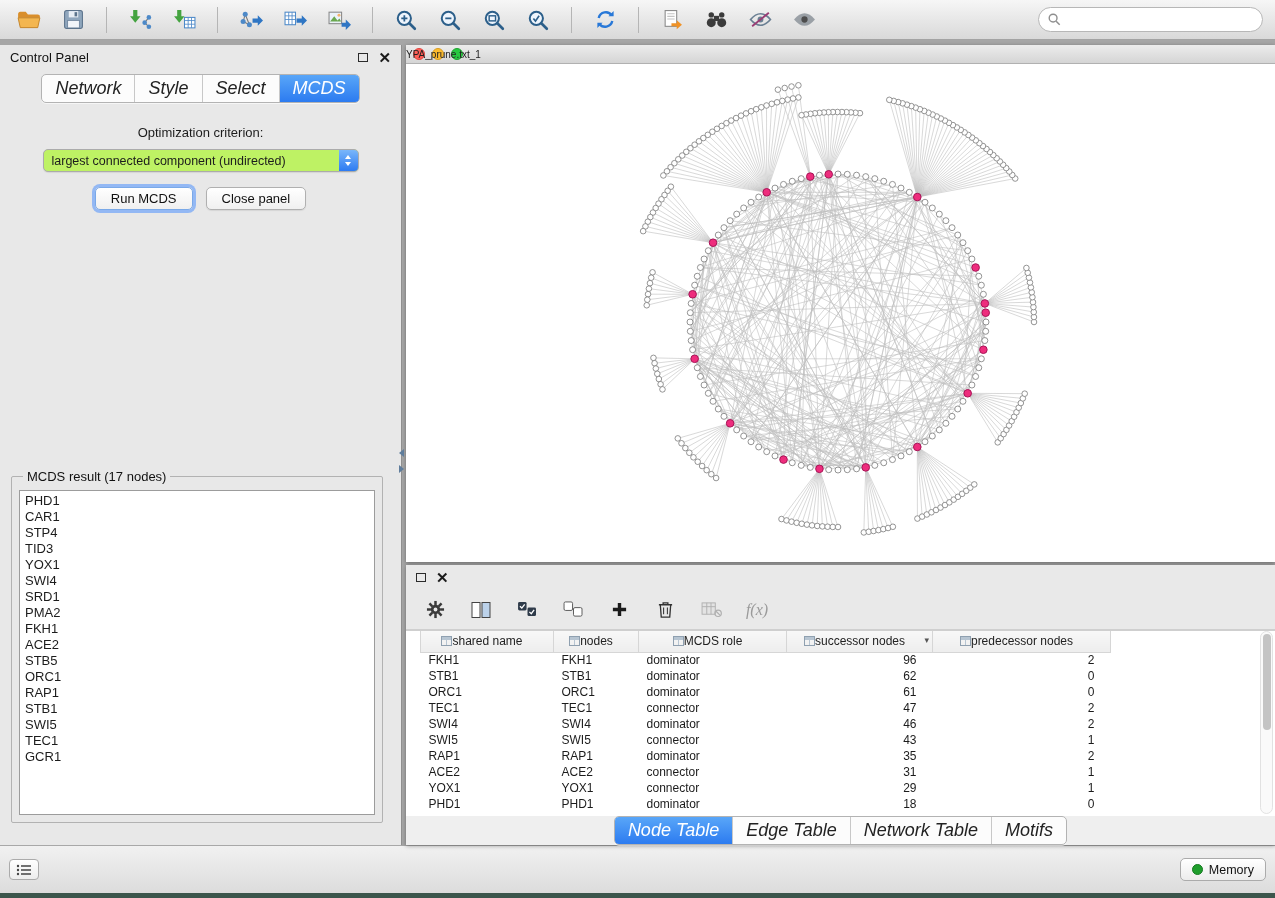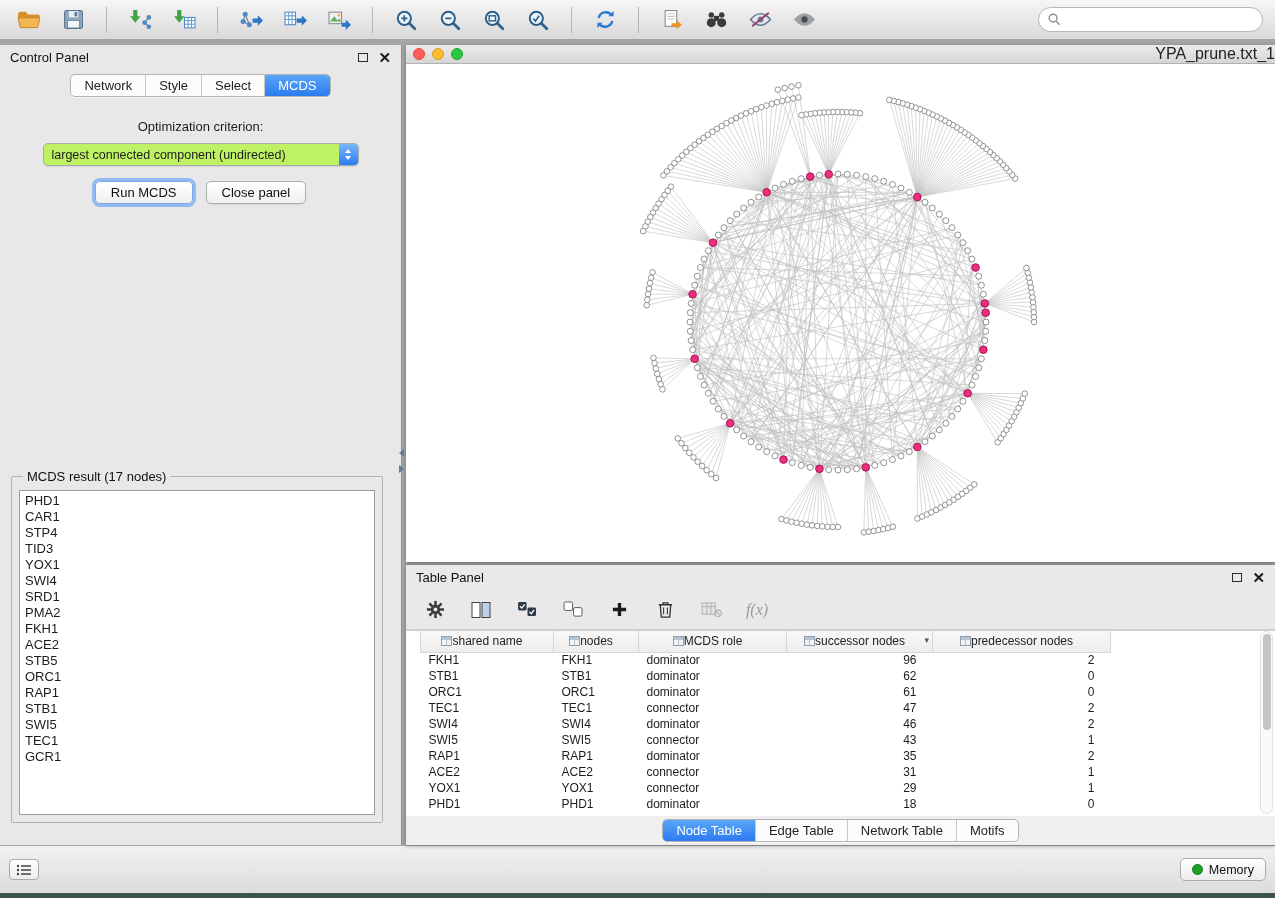--- a/index.html
+++ b/index.html
@@ -22,21 +22,21 @@
   
   .control-panel{width:402px;flex:none;background:#e8e8e8;border-right:1px solid #8f8f8f;display:flex;flex-direction:column;position:relative;}
   .panel-head{height:25px;display:flex;align-items:center;padding:0 10px;font-size:13px;color:#111;}
   .panel-head .title{flex:1;}
   .win-controls{display:flex;align-items:center;gap:10px;}
   .float-box{width:10px;height:9px;border:1.6px solid #2b2b2b;display:inline-block;}
   .x-glyph{font-size:15px;font-weight:bold;color:#1a1a1a;line-height:1;}
 
   .seg-row{display:flex;justify-content:center;margin-top:4px;}
   .seg{display:flex;border:1px solid #b3b3b3;border-radius:5px;background:#fcfcfc;overflow:hidden;box-shadow:0 1px 0 rgba(255,255,255,.6);}
-  .seg .tab{padding:3px 13px;font-size:13px;color:#222;border-left:1px solid #c8c8c8;}
+  .seg .tab{padding:3px 13px;font-size:18px;color:#222;border-left:1px solid #c8c8c8;font-style:italic;}
   .seg .tab:first-child{border-left:none;}
   .seg .tab.active{background:linear-gradient(#59a6f8,#2c7bf0);color:#fff;}
 
   .opt-label{text-align:center;margin-top:22px;font-size:13px;}
   .combo{margin:9px auto 0;width:316px;height:23px;background:#bef264;border:1px solid #ababab;border-radius:5px;display:flex;align-items:center;overflow:hidden;box-shadow:0 1px 1px rgba(0,0,0,.08);}
   .combo .val{flex:1;padding:0 8px;font-size:12.5px;white-space:nowrap;}
   .combo .cap{width:19px;height:100%;background:linear-gradient(#79b6fa,#2d7bf2);display:flex;flex-direction:column;align-items:center;justify-content:center;gap:3px;flex:none;}
   .cap .up{width:0;height:0;border:3.5px solid transparent;border-bottom:4.5px solid #fff;border-top:none;}
   .cap .dn{width:0;height:0;border:3.5px solid transparent;border-top:4.5px solid #fff;border-bottom:none;}
 
@@ -56,21 +56,21 @@
 
   
   .right-col{flex:1;display:flex;flex-direction:column;margin-left:4px;min-width:0;}
   .net-window{height:517px;flex:none;display:flex;flex-direction:column;background:#fff;box-shadow:0 1px 4px rgba(0,0,0,.35);}
   .net-titlebar{height:19px;flex:none;background:linear-gradient(#ececec,#d5d5d5);border-bottom:1px solid #b1b1b1;display:flex;align-items:center;padding:0 7px;position:relative;}
   .lights{display:flex;gap:7px;}
   .light{width:12px;height:12px;border-radius:50%;}
   .light.red{background:#ff5f57;border:1px solid #e0443e;}
   .light.yellow{background:#febc2e;border:1px solid #d89c20;}
   .light.green{background:#28c840;border:1px solid #1da32f;}
-  .net-title{position:absolute;left:8px;right:0;text-align:right;font-size:16px;color:#222;pointer-events:none;}
+  .net-title{position:absolute;left:0;right:0;text-align:left;font-size:10px;color:#222;pointer-events:none;}
   .net-canvas{flex:1;background:#ffffff;position:relative;overflow:hidden;}
 
   
   .table-panel{flex:1;margin-top:3px;background:#e9e9e9;display:flex;flex-direction:column;box-shadow:0 1px 4px rgba(0,0,0,.35);min-height:0;}
   .tp-toolbar{height:40px;flex:none;display:flex;align-items:center;gap:20px;padding:0 16px;background:#e9e9e9;border-bottom:1px solid #cfcfcf;}
   .tp-btn{display:flex;align-items:center;justify-content:center;height:30px;min-width:26px;border-radius:4px;}
   .fx{font-family:"Liberation Serif",serif;font-style:italic;font-size:16px;color:#9a9a9a;}
   .table-area{flex:1;background:#fff;position:relative;overflow:hidden;border-top:1px solid #cfcfcf;}
   table.node-table{border-collapse:collapse;table-layout:fixed;margin-left:14px;width:690px;}
   .node-table th{height:21px;background:linear-gradient(#f8f8f8,#ededed);border:1px solid #d6d6d6;border-top:none;font-weight:normal;font-size:12px;color:#222;position:relative;padding:0 14px 0 4px;}
@@ -1062,21 +1062,20 @@
                 <circle cx="577.378513107846" cy="285.73243455868726" r="3.8" fill="#ee2d7d" stroke="#a81457" stroke-width="1"></circle>
                 <circle cx="578.8329757945427" cy="276.5493185675171" r="3" fill="#ffffff" stroke="#7a7a7a" stroke-width="0.8"></circle>
                 <circle cx="579.7079558073842" cy="267.2929968903384" r="3" fill="#ffffff" stroke="#7a7a7a" stroke-width="0.8"></circle>
               </g>
             </svg>
         </div>
       </div>
 
       <div class="table-panel">
         <div class="panel-head">
-          <span class="title">Table Panel</span>
           <span class="win-controls">
             <span><span class="float-box"></span></span>
             <span class="x-glyph">✕</span>
           </span>
         </div>
 
         <div class="tp-toolbar">
           <button class="tp-btn">
             <svg viewBox="0 0 20 20" width="19" height="19">
                 <g fill="#3a3a3a">

